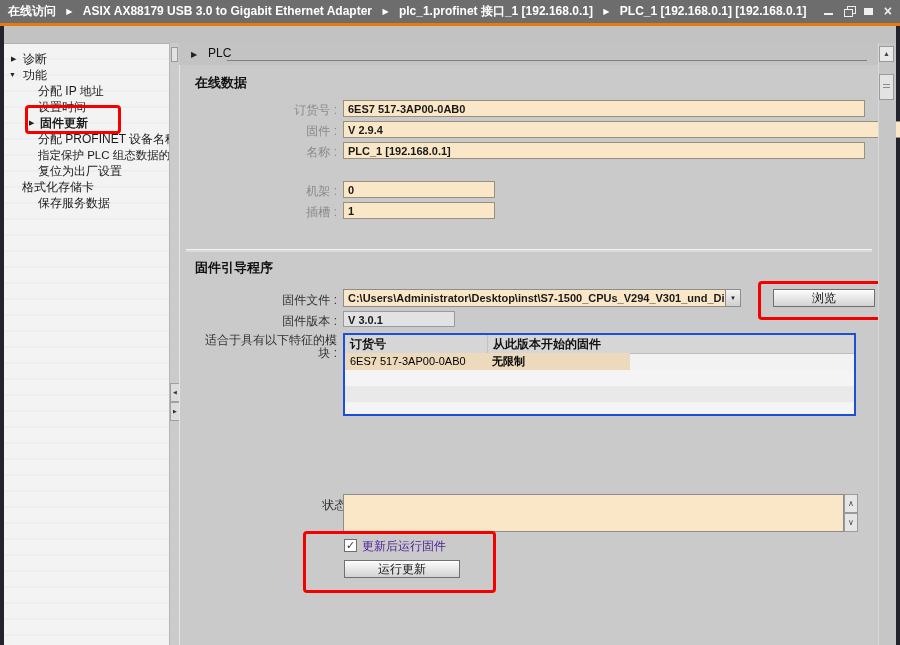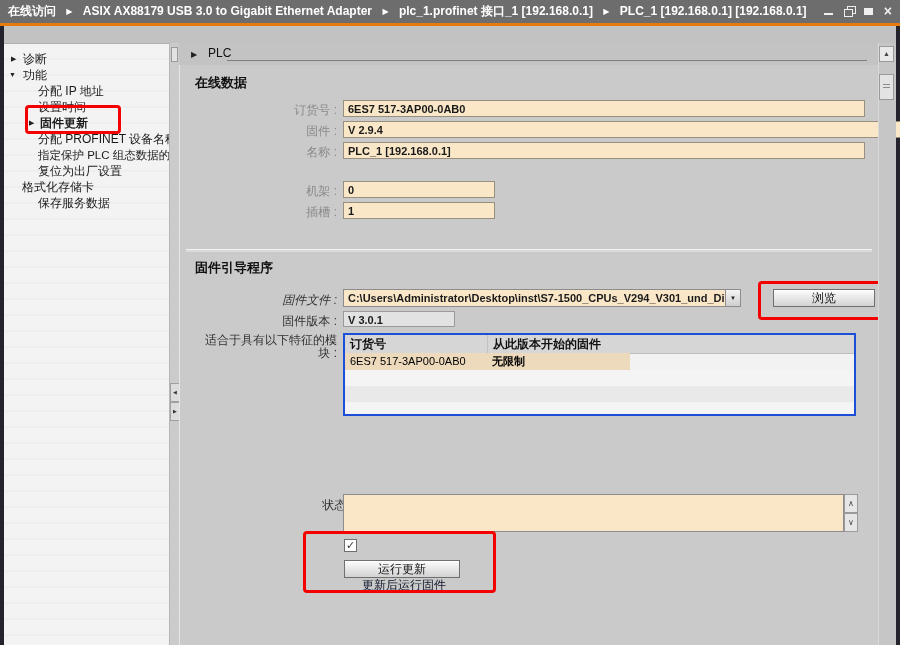--- a/index.html
+++ b/index.html
@@ -76,21 +76,21 @@
 
   
   .status-box{left:343px;top:494px;width:501px;height:38px;background:#fae7c8;border:1px solid #8c8c8c;box-sizing:border-box;
     font-size:11px;color:#1a1a1a;padding:2px 4px;}
   .spin{left:844px;width:14px;height:19px;background:#e6e6e6;border:1px solid #9a9a9a;box-sizing:border-box;
     text-align:center;font-size:8px;line-height:17px;color:#444;cursor:pointer;}
 
   
   .checkbox{left:344px;top:539px;width:13px;height:13px;background:#fff;border:1px solid #6f6f6f;box-sizing:border-box;
     text-align:center;font-size:11px;line-height:11px;color:#3a3a3a;cursor:pointer;}
-  .chk-label{left:362px;top:538px;font-size:12px;color:#0f172a;white-space:nowrap;margin-top:39px;}
+  .chk-label{left:362px;top:538px;font-size:12px;color:#4c1d95;white-space:nowrap;}
 
   
   .vscroll{left:878px;top:43px;width:17px;height:602px;background:#c6c6c6;border-left:1px solid #d9d9d9;}
   .vs-btn{left:879px;top:46px;width:15px;height:16px;background:#e9e9e9;border:1px solid #9a9a9a;box-sizing:border-box;
     text-align:center;font-size:7px;line-height:14px;color:#444;cursor:pointer;}
   .vs-thumb{left:879px;top:74px;width:15px;height:26px;background:#e3e3e3;border:1px solid #9a9a9a;box-sizing:border-box;cursor:grab;}
   .vs-grip{position:absolute;left:3px;top:9px;width:7px;height:6px;
     background:repeating-linear-gradient(180deg,#8a8a8a 0 1px,transparent 1px 3px);}
 </style>
 </head>
@@ -184,21 +184,21 @@
   <div class="abs flabel" style="top:183px;">机架 :</div>
   <div class="abs field" style="top:181px;width:152px;">0</div>
 
   <div class="abs flabel" style="top:204px;">插槽 :</div>
   <div class="abs field" style="top:202px;width:152px;">1</div>
 
   <div class="abs divider"></div>
 
   <div class="abs sec-heading" style="left:195px;top:259px;">固件引导程序</div>
 
-  <div class="abs flabel" style="top:292px;color:#333;font-style:italic;">固件文件 :</div>
+  <div class="abs flabel" style="top:292px;color:#333;">固件文件 :</div>
   <div class="abs combo">
     <span class="combo-text">C:\Users\Administrator\Desktop\inst\S7-1500_CPUs_V294_V301_und_Displays_V291\1</span>
     <span class="combo-btn">▼</span>
   </div>
   <div class="abs btn3d" style="left:773px;top:289px;width:102px;height:18px;line-height:17px;">浏览</div>
   <div class="abs redbox" style="left:758px;top:281px;width:131px;height:33px;"></div>
 
   <div class="abs flabel" style="top:313px;color:#333;">固件版本 :</div>
   <div class="abs field gray" style="top:311px;width:112px;height:16px;">V 3.0.1</div>
 

